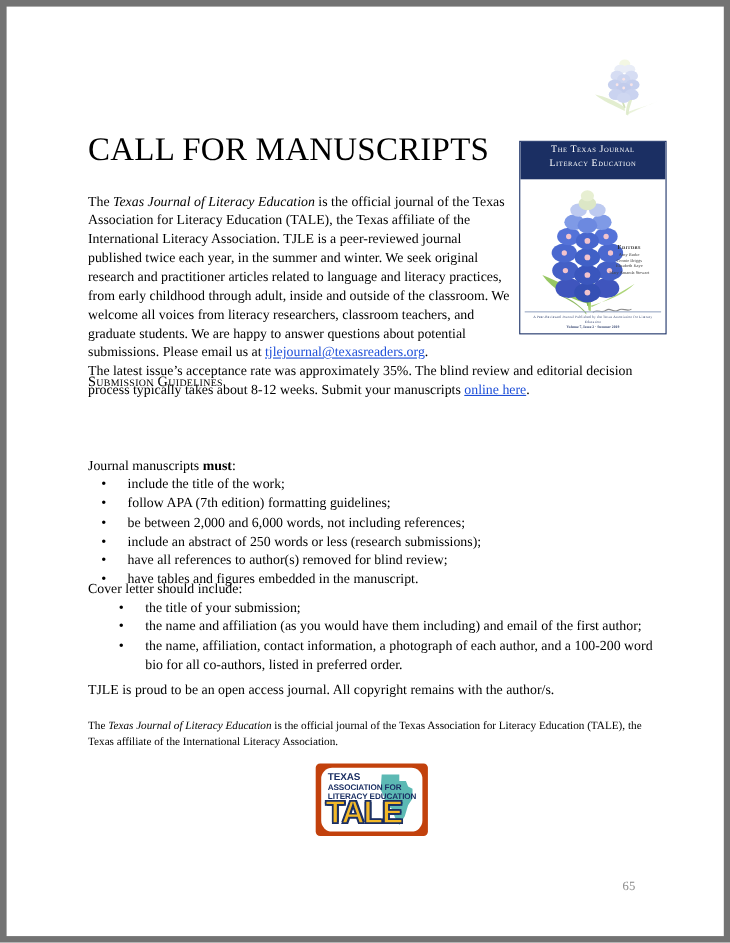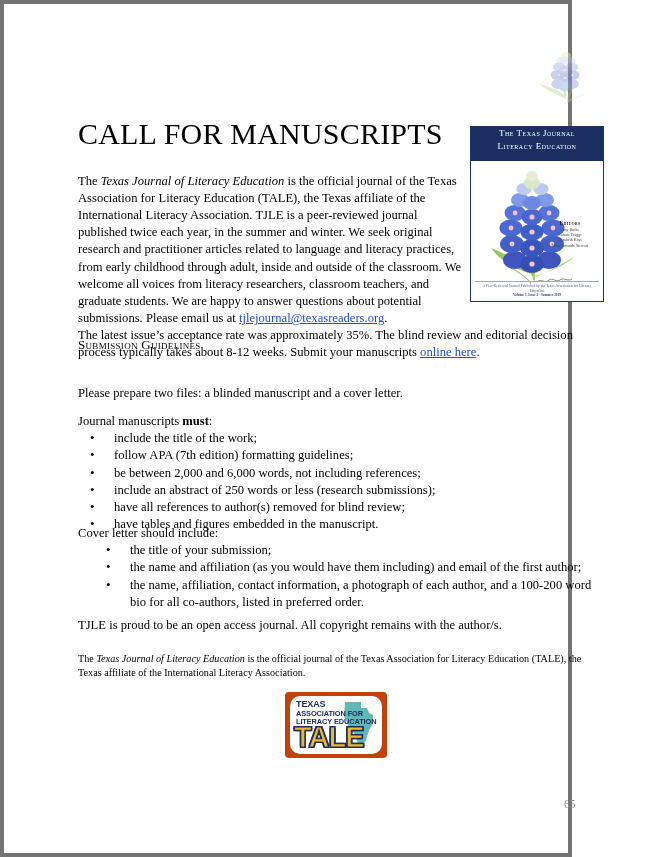--- a/index.html
+++ b/index.html
@@ -12,25 +12,25 @@
     width: 664px;
     height: 857px;
     overflow: hidden;
     font-family: "Liberation Serif", "DejaVu Serif", serif;
     color: #000000;
   }
 
   
   .page {
     position: relative;
-    width: 572px;
+    width: 664px;
     height: 857px;
     box-sizing: border-box;
     background: #ffffff;
-    border: 4px solid #737373;
+    border: 6px solid #737373;
   }
 
   
   .top-flower {
     position: absolute;
     left: 522px;
     top: 40px;
     width: 84px;
     height: 72px;
     opacity: .55;
@@ -341,21 +341,20 @@
       <div class="fl2">Volume 7, Issue 2 · Summer 2019</div>
     </div>
   </div>
 
   <p class="body-text p-intro"><span>The </span><em>Texas Journal of Literacy Education</em><span> is the official journal of the Texas Association for Literacy Education (TALE), the Texas affiliate of the International Literacy Association. TJLE is a peer-reviewed journal published twice each year, in the summer and winter. We seek original research and practitioner articles related to language and literacy practices, from early childhood through adult, inside and outside of the classroom. We welcome all voices from literacy researchers, classroom teachers, and graduate students. We are happy to answer questions about potential submissions. Please email us at </span><a class="link" href="#">tjlejournal@texasreaders.org</a><span>.</span></p>
 
   <p class="body-text p-rate"><span>The latest issue’s acceptance rate was approximately 35%. The blind review and editorial decision process typically takes about 8-12 weeks. Submit your manuscripts </span><a class="link" href="#">online here</a><span>.</span></p>
 
   <div class="body-text h-sub">Submission Guidelines</div>
 
-  <p class="body-text p-prepare">Please prepare two files: a blinded manuscript and a cover letter.</p>
 
   <div class="body-text p-blinded">
     <div><span>Journal manuscripts </span><strong>must</strong><span>:</span></div>
     <ul class="bul">
       <li>include the title of the work;</li>
       <li>follow APA (7th edition) formatting guidelines;</li>
       <li>be between 2,000 and 6,000 words, not including references;</li>
       <li>include an abstract of 250 words or less (research submissions);</li>
       <li>have all references to author(s) removed for blind review;</li>
       <li>have tables and figures embedded in the manuscript.</li>

